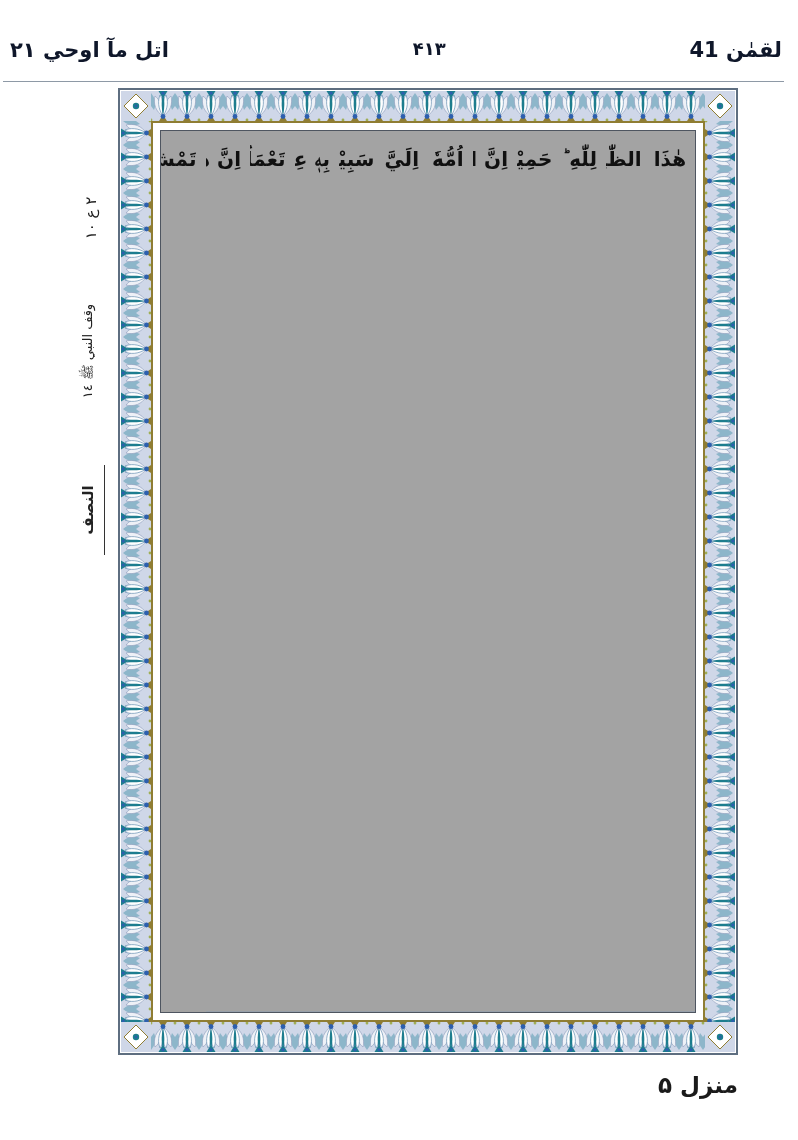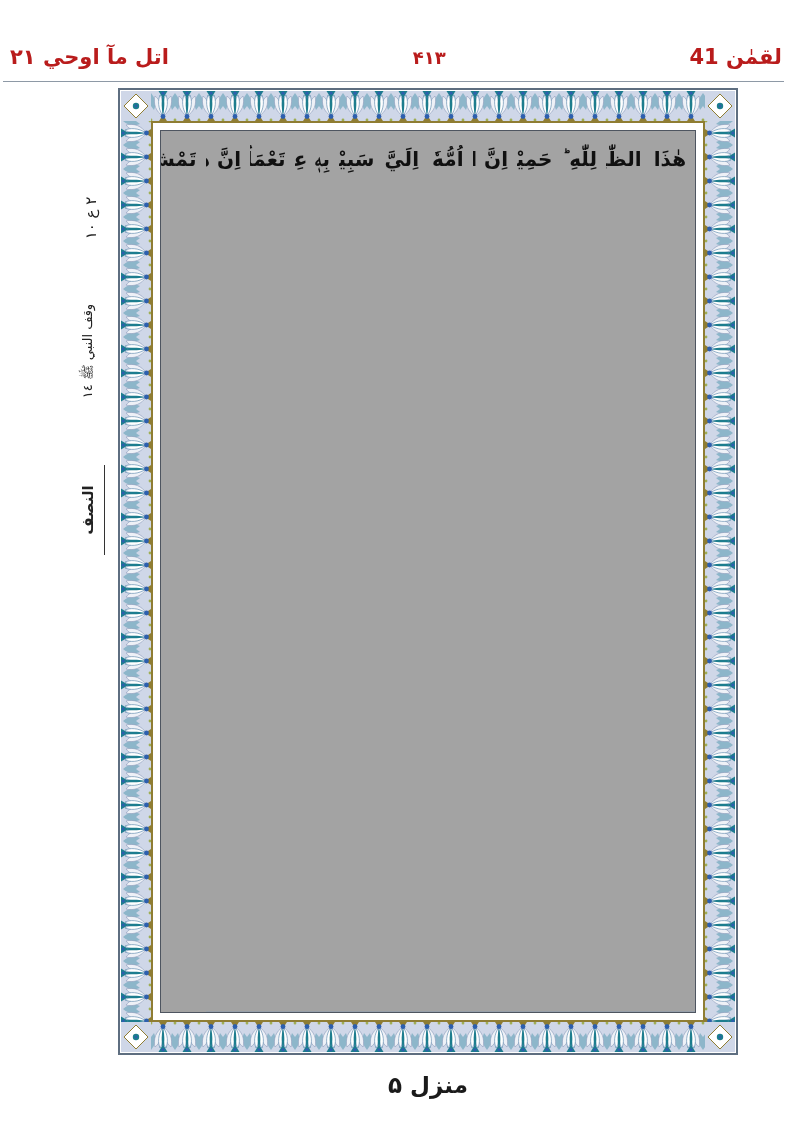--- a/index.html
+++ b/index.html
@@ -5,22 +5,22 @@
   * { margin:0; padding:0; box-sizing:border-box; }
   body { background:#ffffff; font-family:"DejaVu Sans", sans-serif; }
   .page {
     position:relative; width:798px; height:1140px;
     background:#ffffff; overflow:hidden; direction:rtl;
   }
 
   
   .header {
     position:absolute; top:38px; left:10px; right:16px; height:38px;
-    display:flex; flex-direction:row-reverse; justify-content:space-between; align-items:center;
-    font-size:21px; font-weight:700; color:#b91c1c;
+    display:flex; flex-direction:row-reverse; justify-content:space-between; 
+    font-size:21px; font-weight:700; color:#0f172a;
   }
   .header .pg-num { font-size:18px; letter-spacing:1px; }
   .header-rule {
     position:absolute; top:81px; left:3px; right:14px; height:0;
     border-top:1.6px solid #8e99a6;
   }
 
   
   .m-note {
     position:absolute; color:#222; text-align:center;
@@ -63,21 +63,21 @@
     font-size:20px; font-weight:700; color:#101010;
     line-height:56px; padding:0 9px;
     white-space:nowrap;
     text-align:justify; text-align-last:justify;
   }
   .mline:last-child { border-bottom:none; }
 
   
   .footer {
     position:absolute; top:1072px; left:118px; width:620px;
-    text-align:center; font-size:23px; color:#1a1a1a; font-weight:600;
+    font-size:23px; color:#1a1a1a; font-weight:600;
   }
 
   .defs-holder { position:absolute; width:0; height:0; overflow:hidden; }
 </style>
 </head>
 <body>
 
 <div class="defs-holder">
   <svg xmlns="http://www.w3.org/2000/svg" xmlns:xlink="http://www.w3.org/1999/xlink" width="0" height="0" aria-hidden="true">
     <defs>

